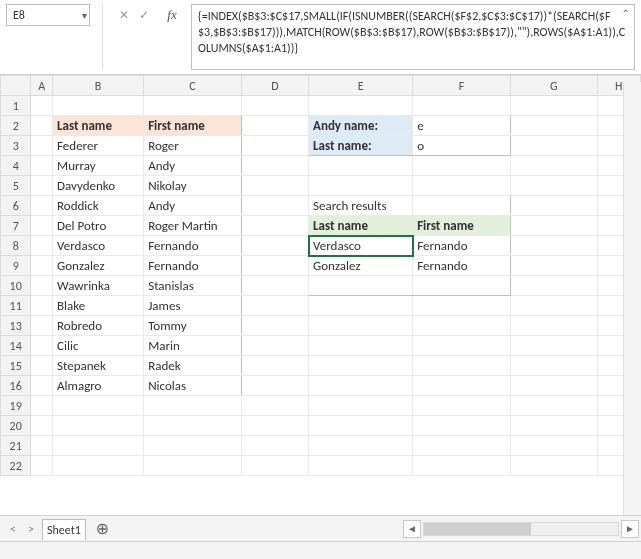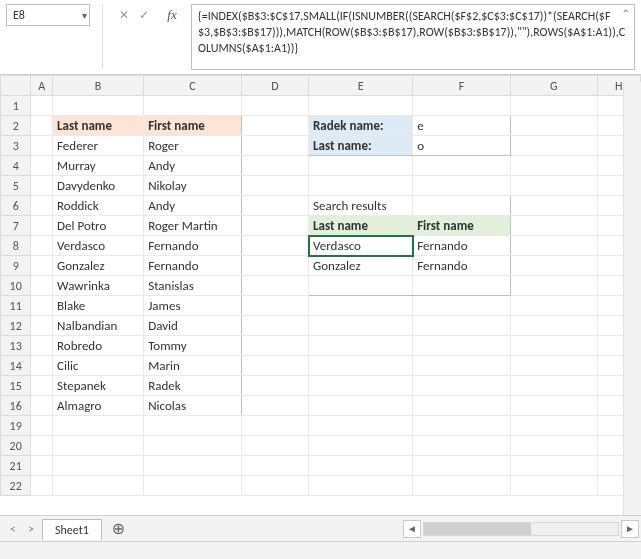--- a/index.html
+++ b/index.html
@@ -42,21 +42,21 @@
 
   .hdr-blue { background: #DDEBF7 !important; font-weight: bold; }
   .hdr-green { background: #E2EFDA !important; font-weight: bold; }
 
   
   .active-cell { outline: 2px solid #217346; outline-offset: -1px; position: relative; z-index: 2; }
 
   
   .tab-bar { position: absolute; bottom: 18px; left: 0; right: 0; height: 26px; background: #f3f3f3; border-top: 1px solid #d0d0d0; display: flex; align-items: center; padding: 0 6px; gap: 4px; }
   .tab-nav { color: #888; font-size: 12px; padding: 0 4px; }
-  .tab { background: #fff; border: 1px solid #bcbcbc; border-bottom: none; padding: 3px 12px; font-size: 12px; position: relative; top: 1px; }
+  .tab { background: #fff; border: 1px solid #bcbcbc; border-bottom: none; padding: 3px 4px; font-size: 12px; position: relative; top: 1px; }
   .tab-add { color: #666; padding: 0 6px; font-size: 16px; }
   .tab-dots { color: #888; margin-left: auto; font-size: 14px; padding: 0 8px;}
 
   
   .hscroll { position: absolute; bottom: 18px; right: 0; width: 240px; height: 26px; display:flex; align-items:center; background:#f3f3f3; border-top:1px solid #d0d0d0;}
   .hs-btn { width: 18px; height: 18px; background:#fff; border:1px solid #c8c8c8; display:flex; align-items:center; justify-content:center; font-size:10px; color:#666; margin:0 2px;}
   .hs-track { flex:1; height:14px; background:#f0f0f0; border:1px solid #d8d8d8; position:relative;}
   .hs-thumb { position:absolute; left:0; top:0; bottom:0; width:55%; background:#cfcfcf; }
 
   
@@ -120,21 +120,21 @@
           <td></td>
           <td></td>
           <td></td>
         </tr>
   <tr>
           <th class="row-head">2</th>
           <td></td>
     <td class="hdr-orange outl-lt">Last name</td>
     <td class="hdr-orange outl-rt">First name</td>
     <td></td>
-    <td class="hdr-blue outl-lt">Radek name:</td>
+    <td class="hdr-blue outl-lt">Andy name:</td>
     <td class="outl-rt">e</td>
     <td></td>
           <td></td>
         </tr>
   <tr>
           <th class="row-head">3</th>
           <td></td>
     <td class="outl-l">Federer</td>
     <td class="outl-r">Roger</td>
     <td></td>
@@ -218,31 +218,20 @@
     <td class="outl-lb outl-b"></td>
     <td class="outl-rb outl-b"></td>
     <td></td>
           <td></td>
         </tr>
   <tr>
           <th class="row-head">11</th>
           <td></td>
     <td class="outl-l">Blake</td>
     <td class="outl-r">James</td>
-    <td></td>
-          <td></td>
-          <td></td>
-          <td></td>
-          <td></td>
-        </tr>
-  <tr>
-          <th class="row-head">12</th>
-          <td></td>
-    <td class="outl-l">Nalbandian</td>
-    <td class="outl-r">David</td>
     <td></td>
           <td></td>
           <td></td>
           <td></td>
           <td></td>
         </tr>
   <tr>
           <th class="row-head">13</th>
           <td></td>
     <td class="outl-l">Robredo</td>

